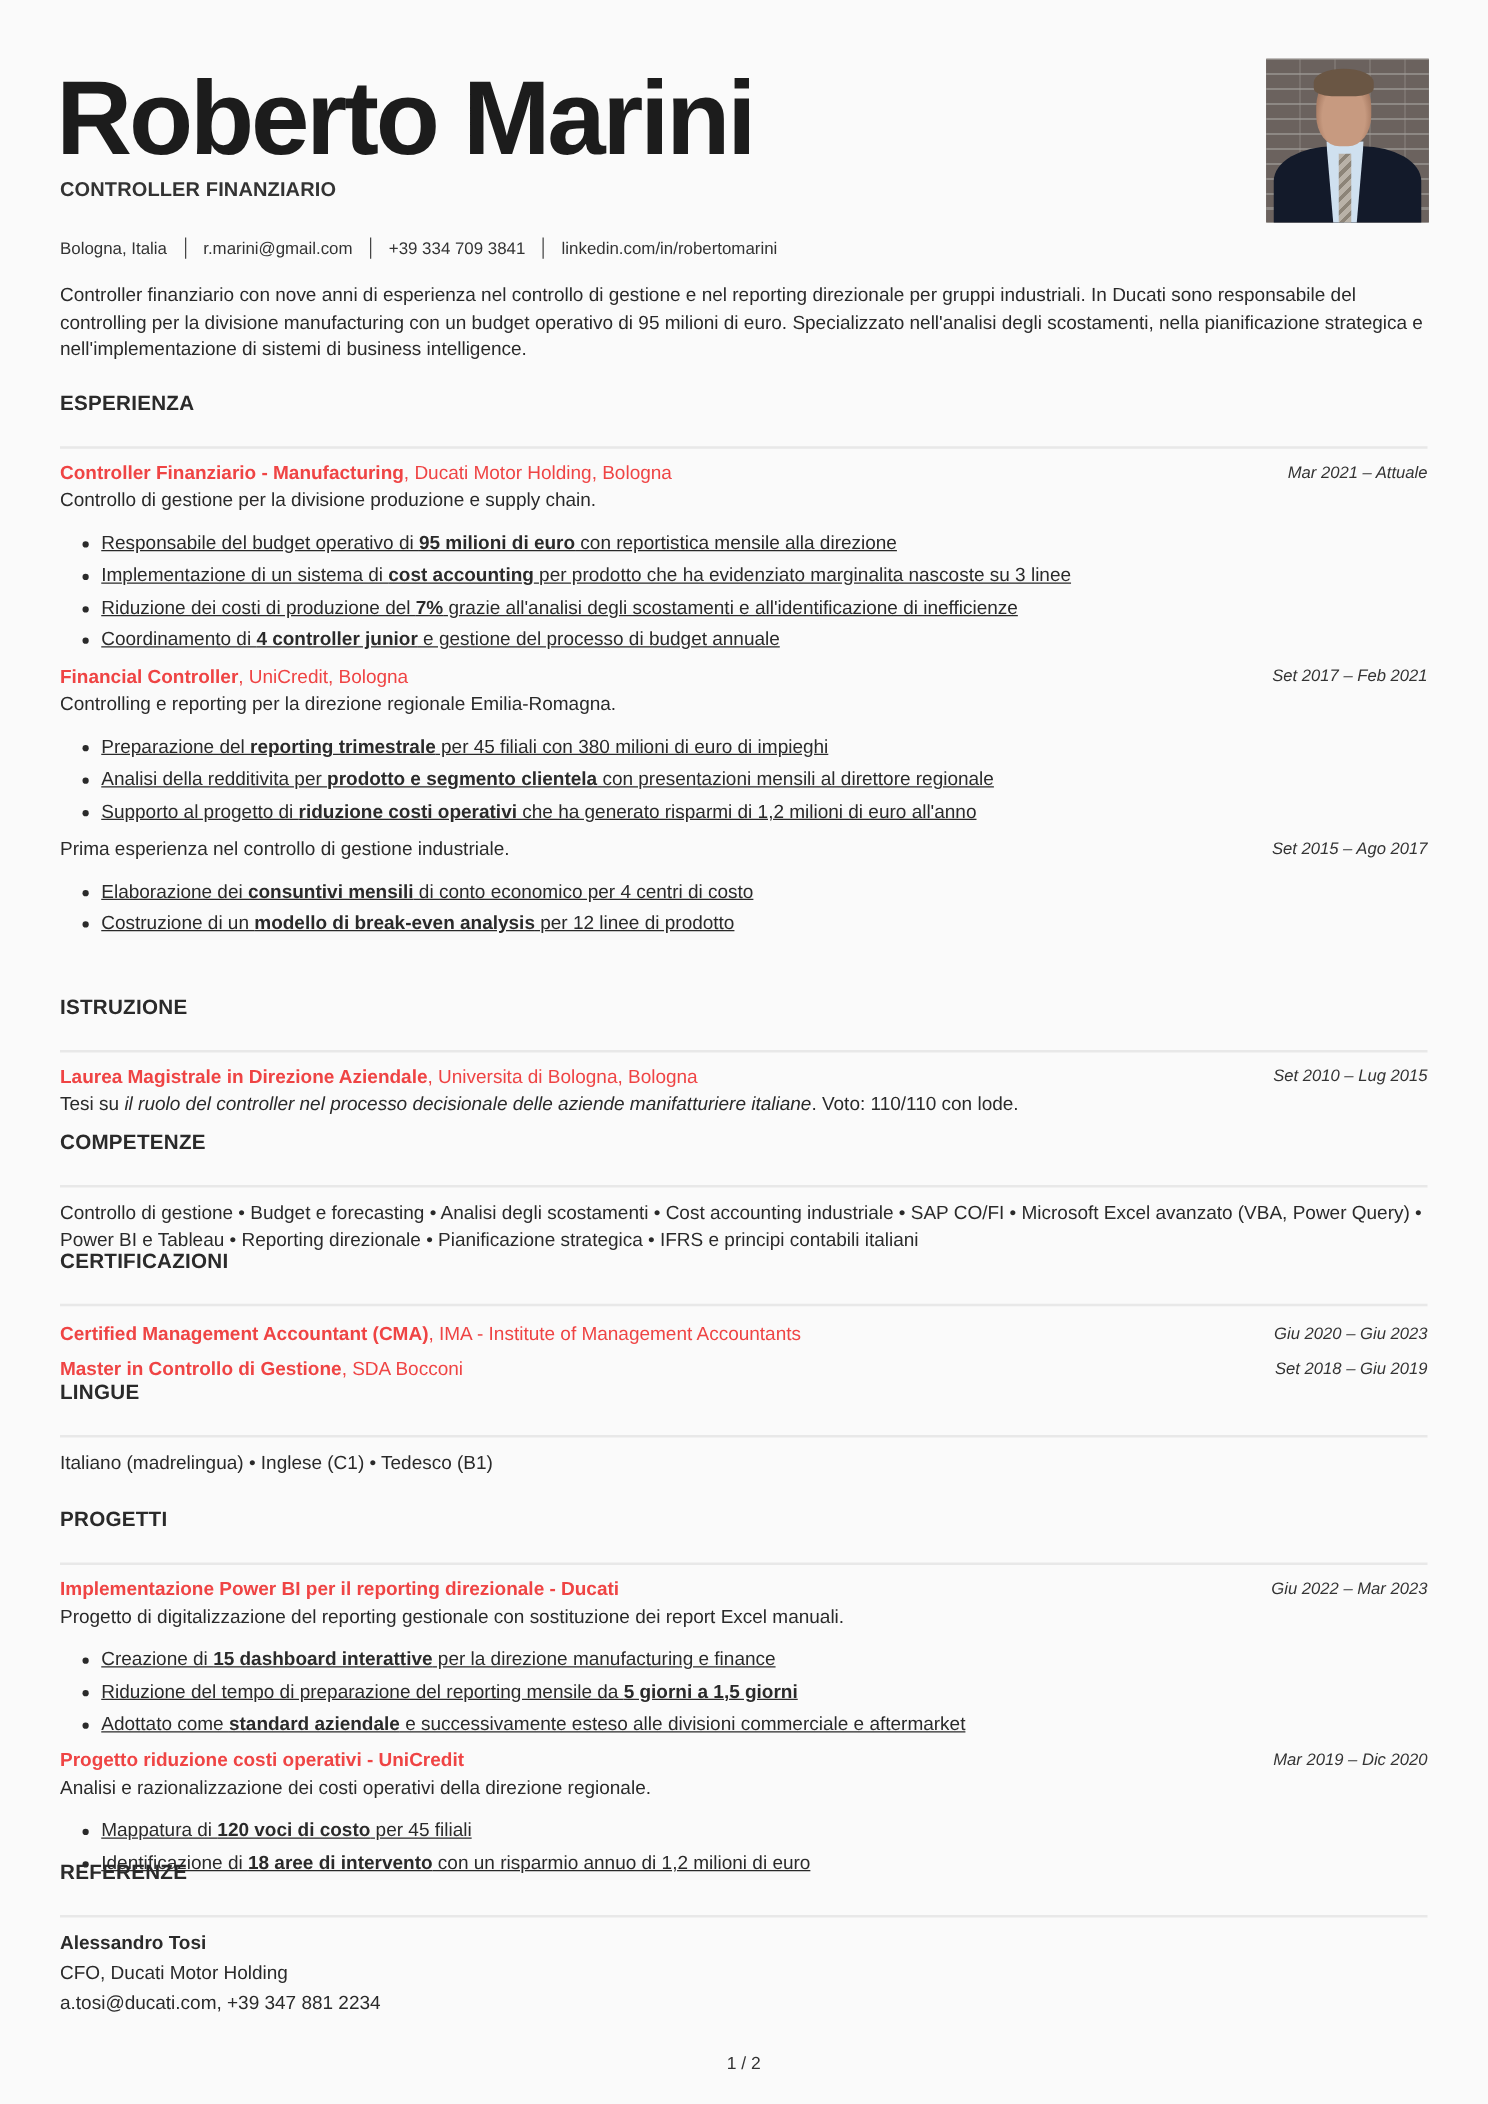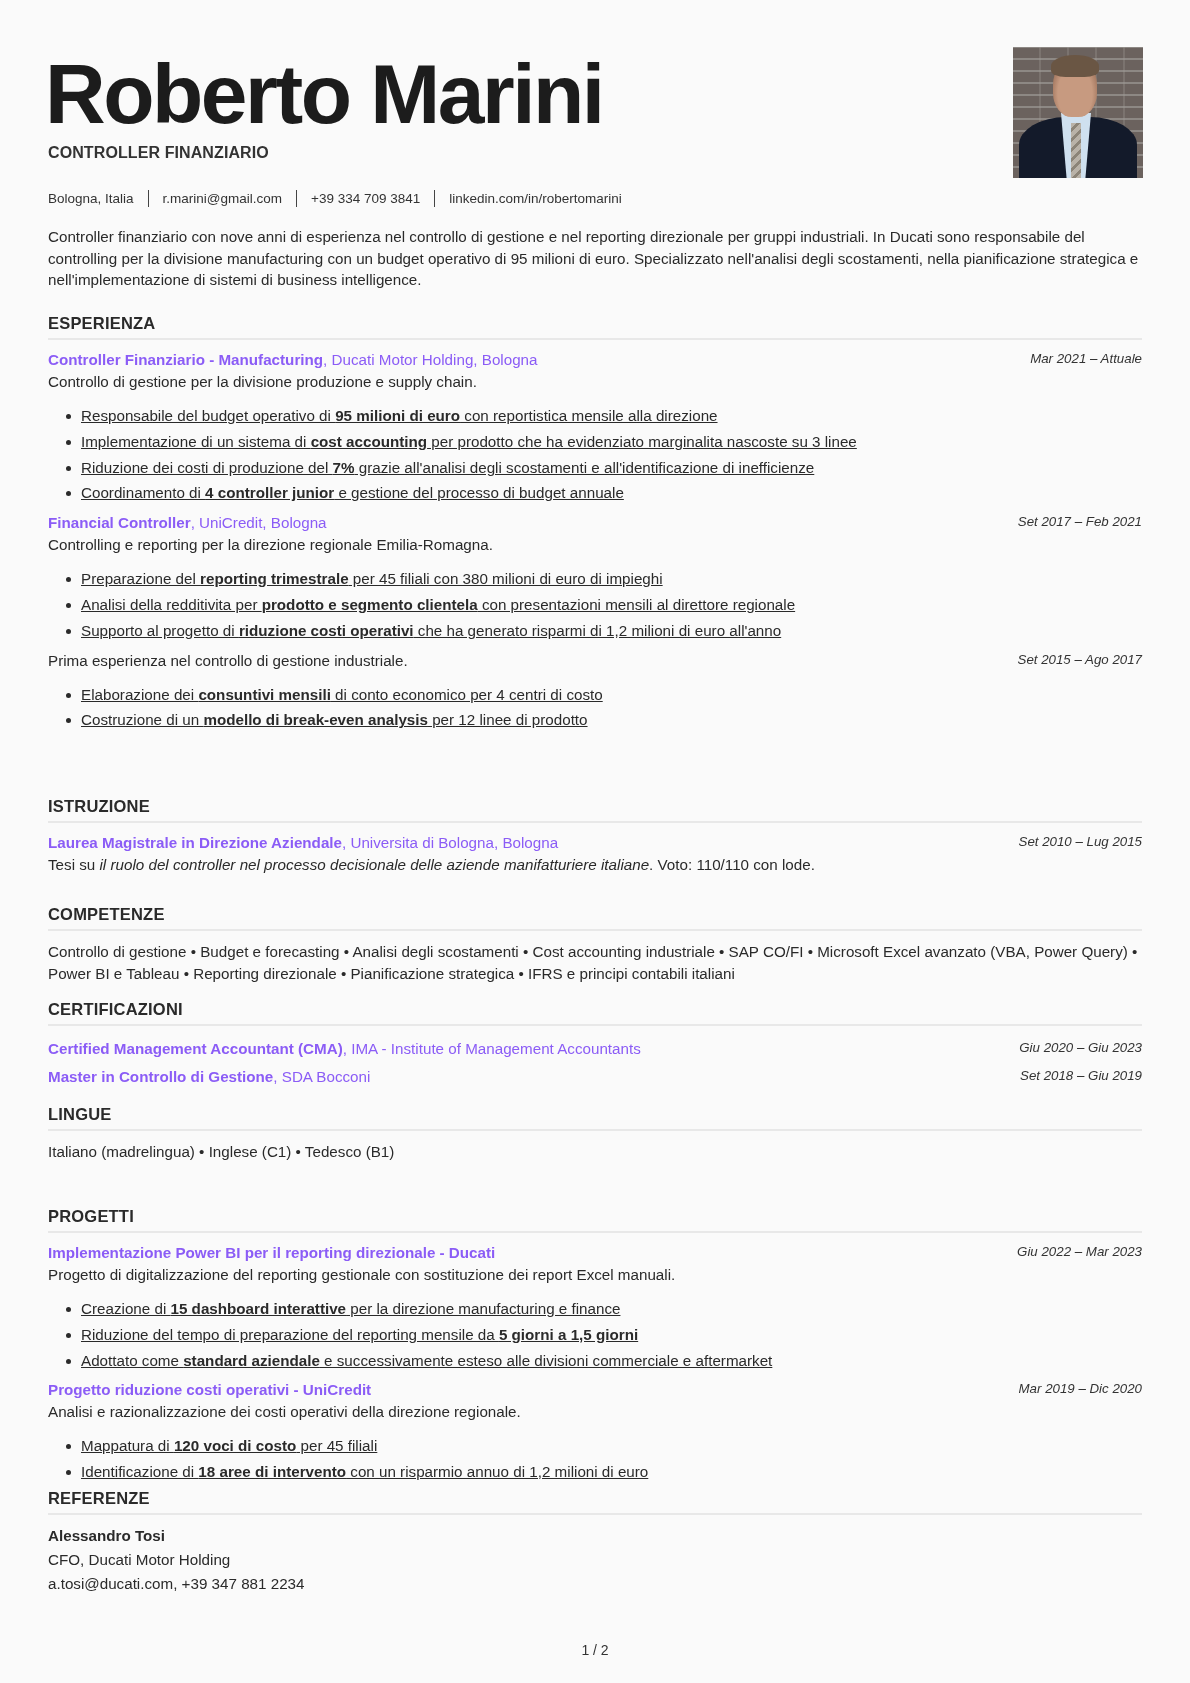--- a/index.html
+++ b/index.html
@@ -70,24 +70,24 @@
 
   .summary {
     position: absolute; left: 0; top: 226px; width: 1094px;
     font-size: 15.2px; line-height: 21.6px; color: #2a2a2a;
   }
 
   
   .section { position: absolute; left: 0; width: 1094px; }
   .section-title {
     font-size: 16.5px; font-weight: bold; color: #2a2a2a; letter-spacing: 0.2px;
-    padding-bottom: 5px; border-bottom: 2px solid #e8e8e8;
+    padding-bottom: 24px; border-bottom: 2px solid #e8e8e8;
   }
   .entry { position: relative; }
-  .entry-head { font-size: 15.2px; line-height: 22px; color: #8b5cf6; }
+  .entry-head { font-size: 15.2px; line-height: 22px; color: #ef4444; }
   .entry-head b { font-weight: bold; }
   .entry-date {
     position: absolute; right: 0; top: 2px;
     font-size: 13.3px; font-style: italic; color: #333;
   }
   .entry-desc { font-size: 15.2px; line-height: 22px; color: #2a2a2a; }
   ul.bullets { list-style: none; margin-top: 10px; }
   ul.bullets li {
     position: relative; padding-left: 33px;
     font-size: 15.2px; line-height: 25.8px; color: #2a2a2a; text-decoration: underline;

